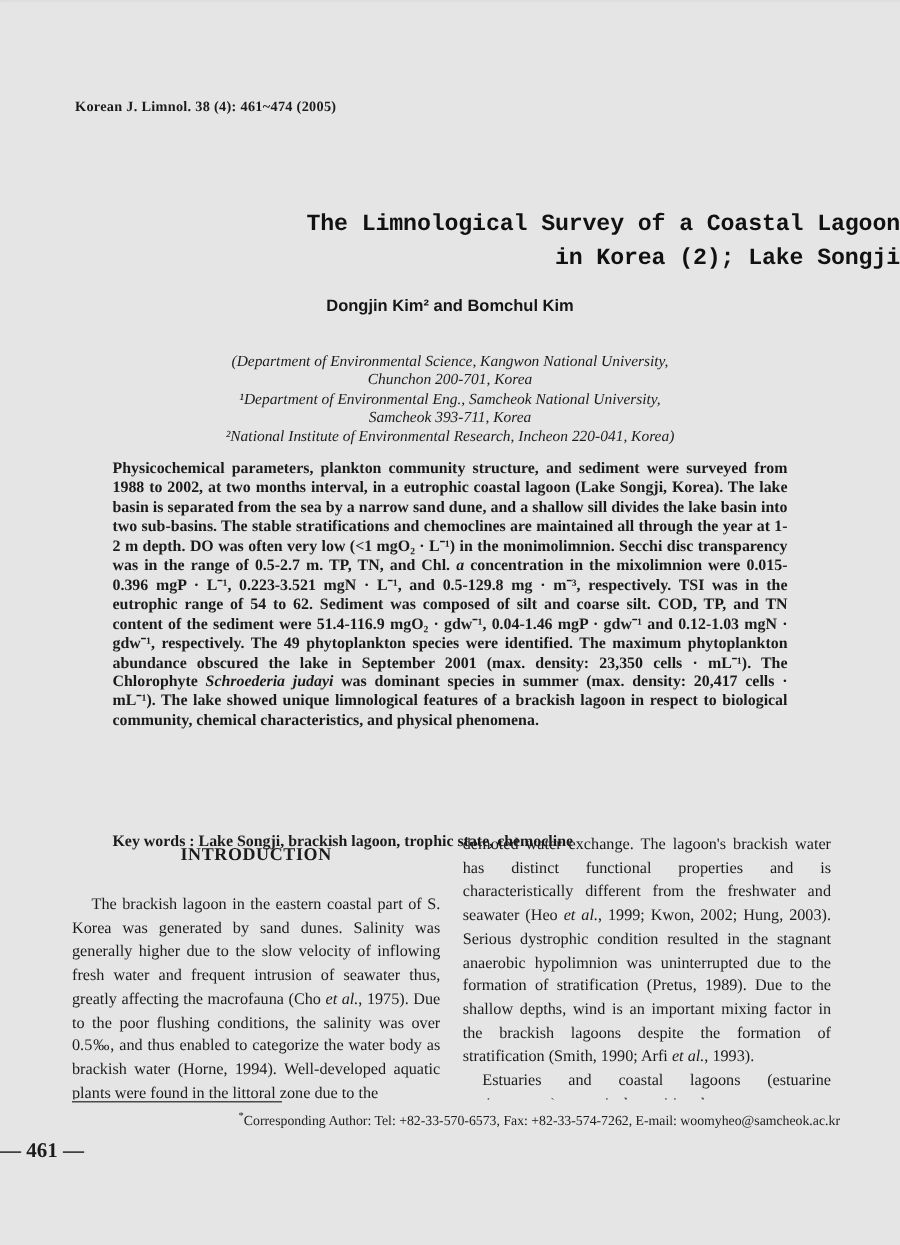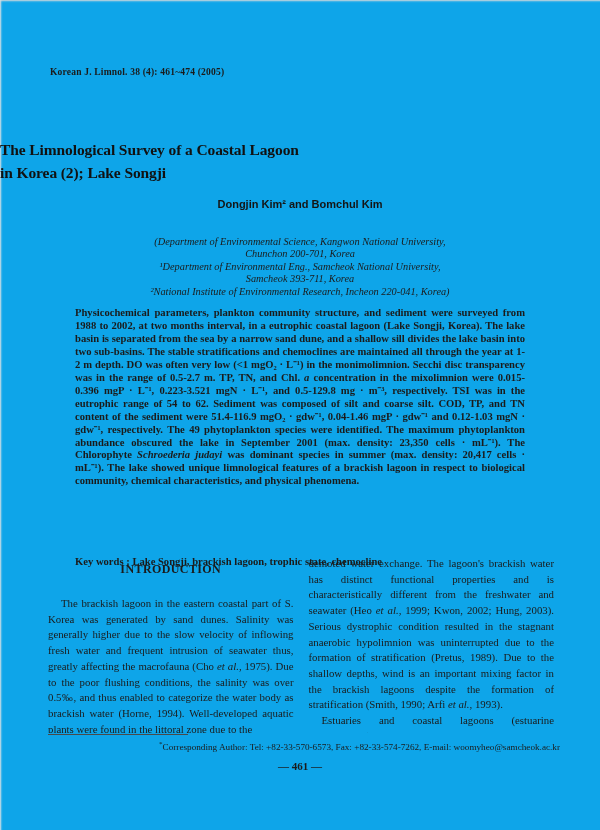--- a/index.html
+++ b/index.html
@@ -1,33 +1,33 @@
 <!DOCTYPE html>
 <html><head>
 <meta charset="utf-8">
 <style>
   html, body { margin: 0; padding: 0; background: #ffffff; }
   .page {
     position: relative;
     width: 600px;
     height: 830px;
-    background: #0ea5e9;
+    background: #e5e5e5;
     color: #1b1b1b;
     font-family: "Liberation Serif", serif;
     overflow: hidden;
     box-shadow: inset 0 3px 2px -2px #dcdcdc, inset 3px 0 2px -2px #e6e6e6;
   }
   .journal-header {
     position: absolute; left: 50px; top: 66px;
     font-weight: bold; font-size: 9.5px; line-height: 12px; letter-spacing: 0.2px;
   }
   .title {
     position: absolute; top: 138px; left: 0; right: 0;
-    text-align: left;
-    font-family: Liberation Serif, serif;
+    text-align: right;
+    font-family: Liberation Mono, monospace;
     font-weight: bold; font-size: 15.5px; line-height: 23px; letter-spacing: -0.1px;
     color: #111;
   }
   .authors {
     position: absolute; top: 197px; left: 0; right: 0;
     text-align: center;
     font-family: "Liberation Sans", sans-serif;
     font-weight: bold; font-size: 11px; line-height: 15.5px;
     color: #151515;
   }
@@ -63,21 +63,21 @@
     position: absolute; left: 48px; top: 734px; width: 140px; height: 0;
     border-top: 1px solid #4a4a4a;
   }
   .footnote {
     position: absolute; left: 48px; top: 739px; width: 512px;
     font-size: 9.2px; line-height: 11px; text-align: right;
   }
   .footnote sup { font-size: 7px; }
   .page-number {
     position: absolute; top: 760px; left: 0; right: 0;
-    text-align: center; font-weight: bold; font-size: 11px;
+    text-align: left; font-weight: bold; font-size: 14px;
   }
 </style>
 </head>
 <body>
 
 <div class="page">
 
   <div class="journal-header">Korean J. Limnol. 38 (4): 461~474 (2005)</div>
 
   <div class="title">

